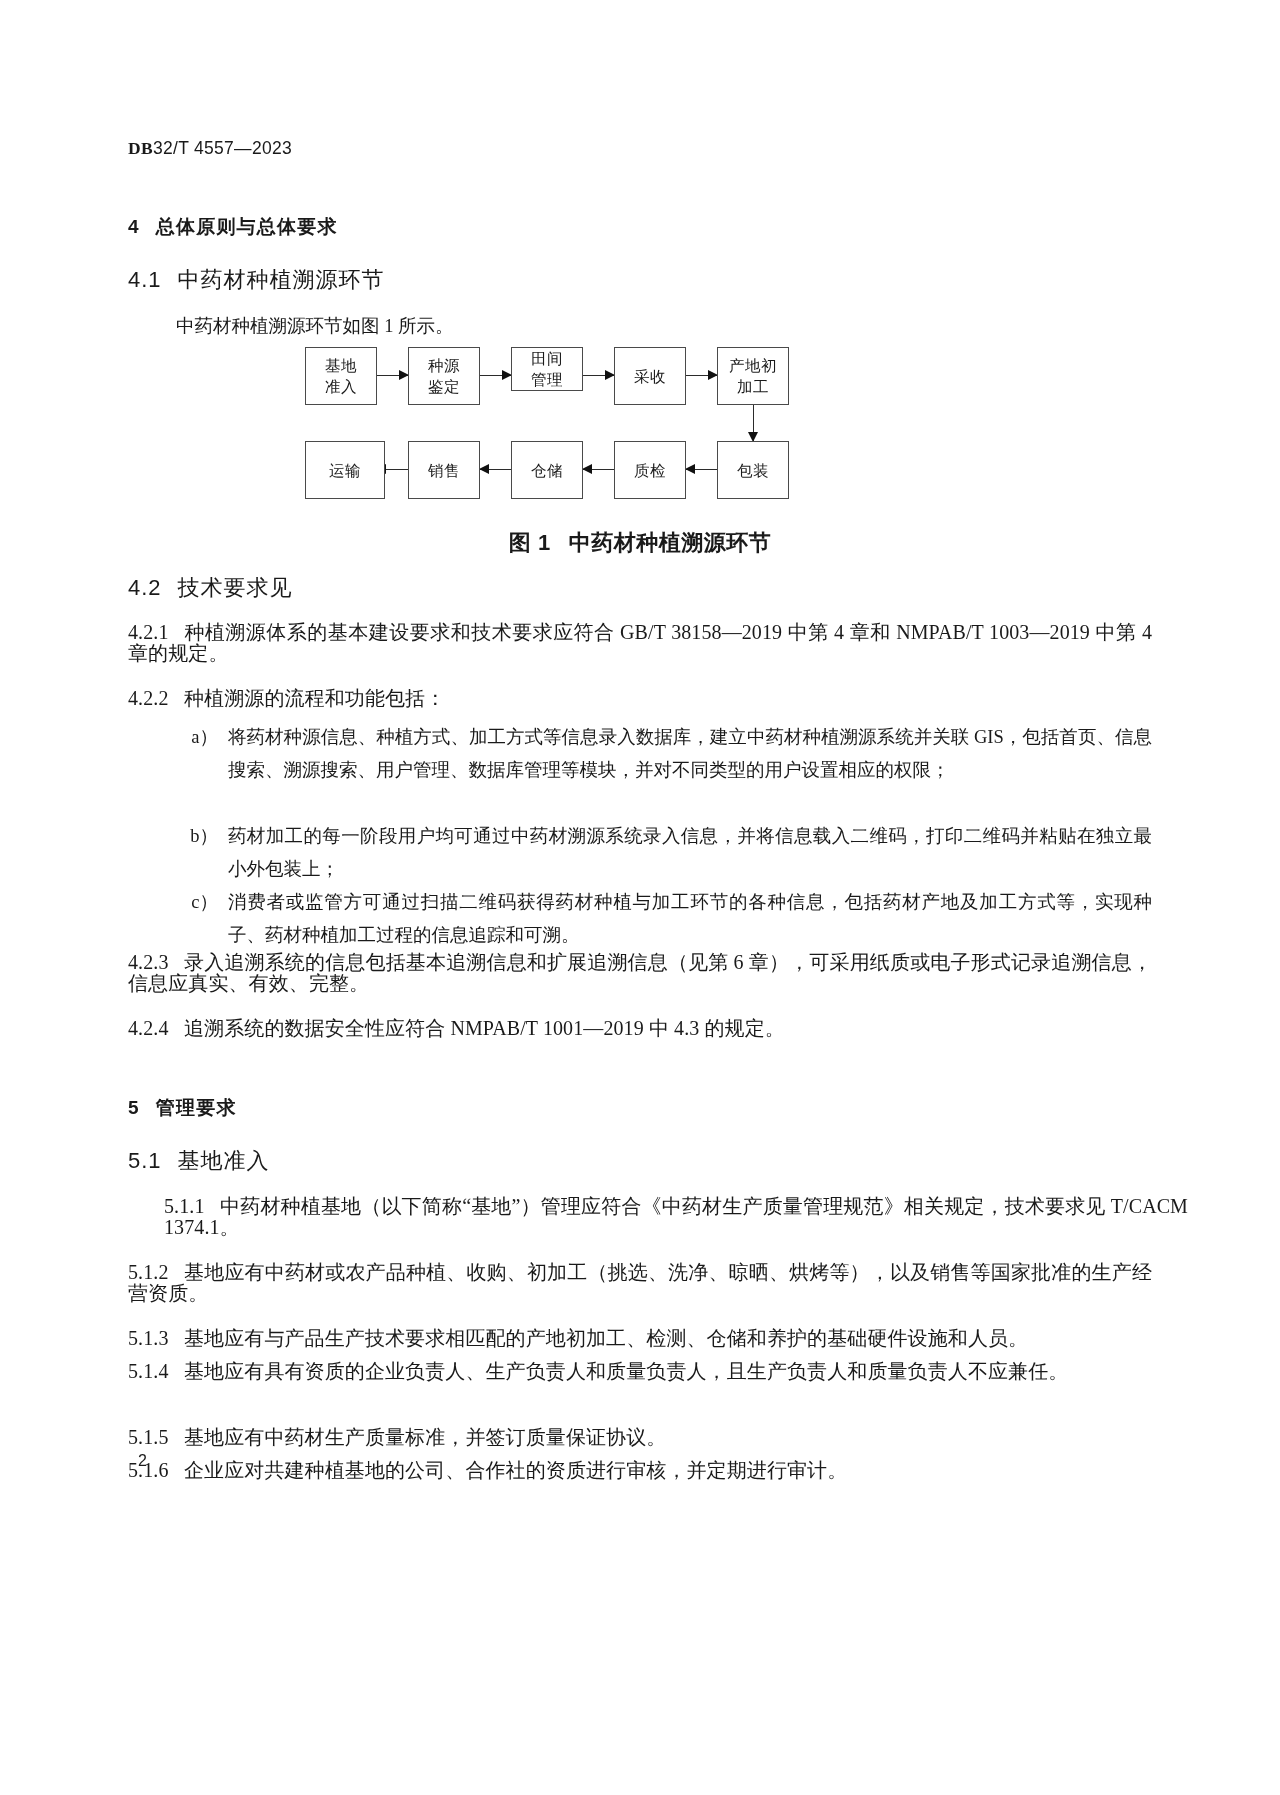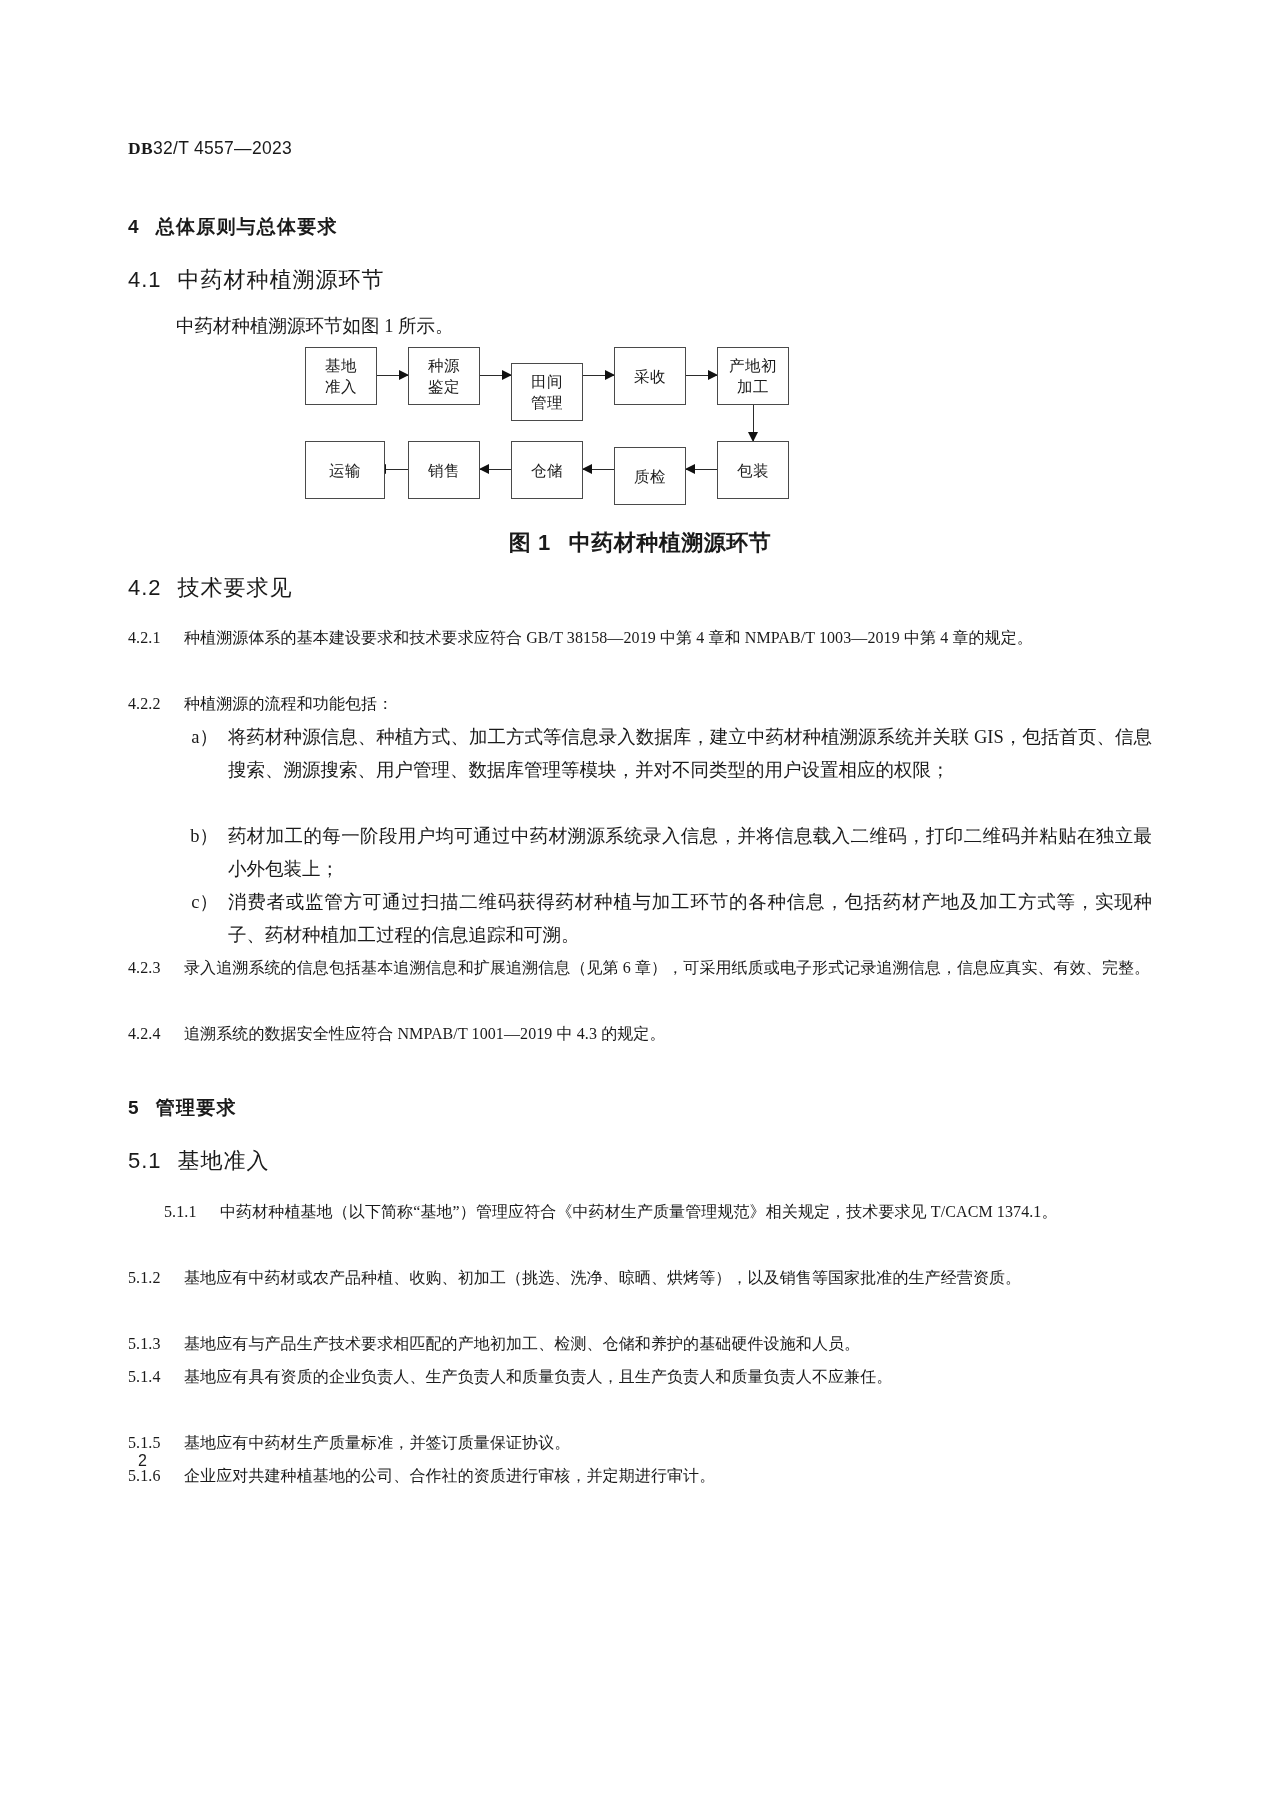--- a/index.html
+++ b/index.html
@@ -60,22 +60,22 @@
     font-weight: normal;
     font-size: 22px;
     letter-spacing: 1px;
     white-space: nowrap;
   }
   .num-gap { display: inline-block; width: 16px; }
 
   
   .para {
     position: absolute;
-    font-size: 16px;
-    line-height: 31px;
+    font-size: 20px;
+    line-height: 21px;
     text-align: justify;
     letter-spacing: 0.1px;
   }
   .para .lbl {
     display: inline-block;
     min-width: 56px;
   }
 
   .body-text {
     position: absolute;
@@ -225,31 +225,31 @@
   </div>
 
   <div class="body-text" style="left:176px; top:310px; width:800px;">中药材种植溯源环节如图 1 所示。</div>
 
   <div class="flow">
 
     <div class="fbox" style="left:0px;   top:0px; width:72px; height:58px;">基地<br>准入</div>
     <div class="arrow-h right" style="left:72px;  top:28px; width:31px;"></div>
     <div class="fbox" style="left:103px; top:0px; width:72px; height:58px;">种源<br>鉴定</div>
     <div class="arrow-h right" style="left:175px; top:28px; width:31px;"></div>
-    <div class="fbox" style="left:206px; top:16px; width:72px; height:58px;">田间<br>管理</div>
+    <div class="fbox" style="left:206px; top:0px; width:72px; height:44px;">田间<br>管理</div>
     <div class="arrow-h right" style="left:278px; top:28px; width:31px;"></div>
     <div class="fbox" style="left:309px; top:0px; width:72px; height:58px;">采收</div>
     <div class="arrow-h right" style="left:381px; top:28px; width:31px;"></div>
     <div class="fbox" style="left:412px; top:0px; width:72px; height:58px;">产地初<br>加工</div>
 
     <div class="arrow-v down" style="left:447.5px; top:58px; height:36px;"></div>
 
     <div class="fbox" style="left:412px; top:94px; width:72px; height:58px;">包装</div>
     <div class="arrow-h left" style="left:381px; top:122px; width:31px;"></div>
-    <div class="fbox" style="left:309px; top:100px; width:72px; height:58px;">质检</div>
+    <div class="fbox" style="left:309px; top:94px; width:72px; height:58px;">质检</div>
     <div class="arrow-h left" style="left:278px; top:122px; width:31px;"></div>
     <div class="fbox" style="left:206px; top:94px; width:72px; height:58px;">仓储</div>
     <div class="arrow-h left" style="left:175px; top:122px; width:31px;"></div>
     <div class="fbox" style="left:103px; top:94px; width:72px; height:58px;">销售</div>
     <div class="arrow-h left" style="left:72px;  top:122px; width:31px;"></div>
     <div class="fbox" style="left:0px;   top:94px; width:80px; height:58px;">运输</div>
   </div>
 
   <div class="content">
 

